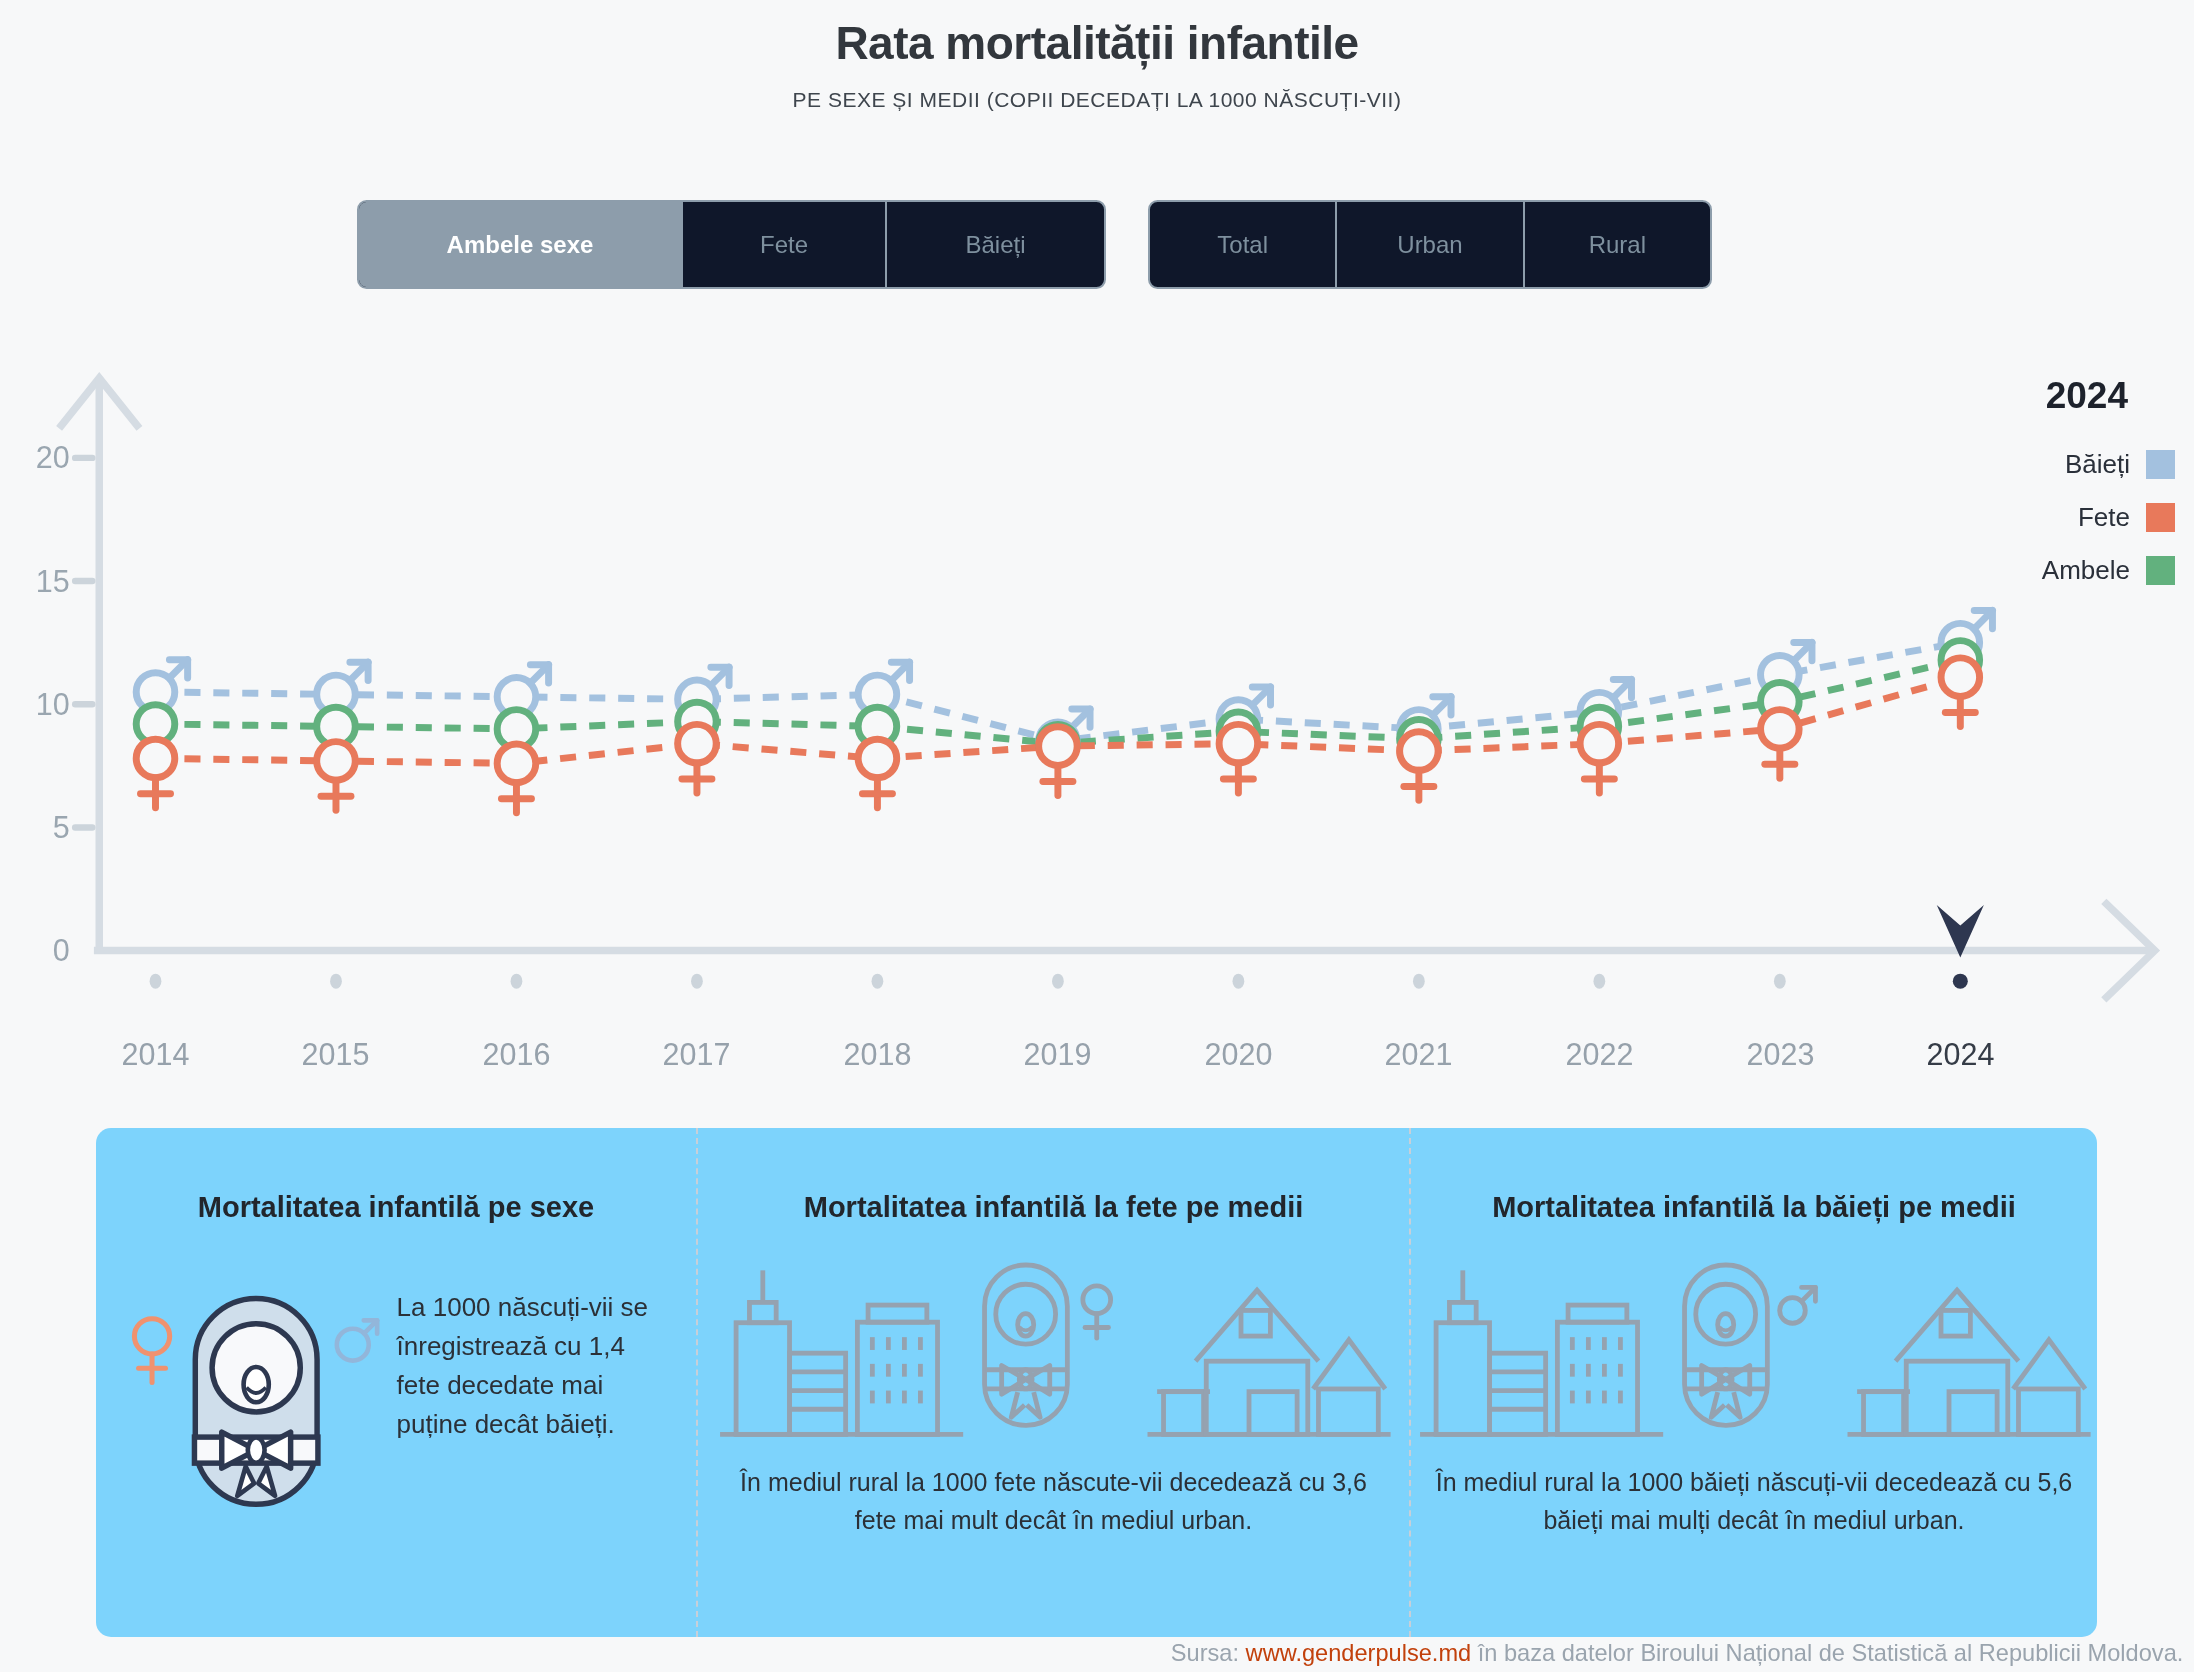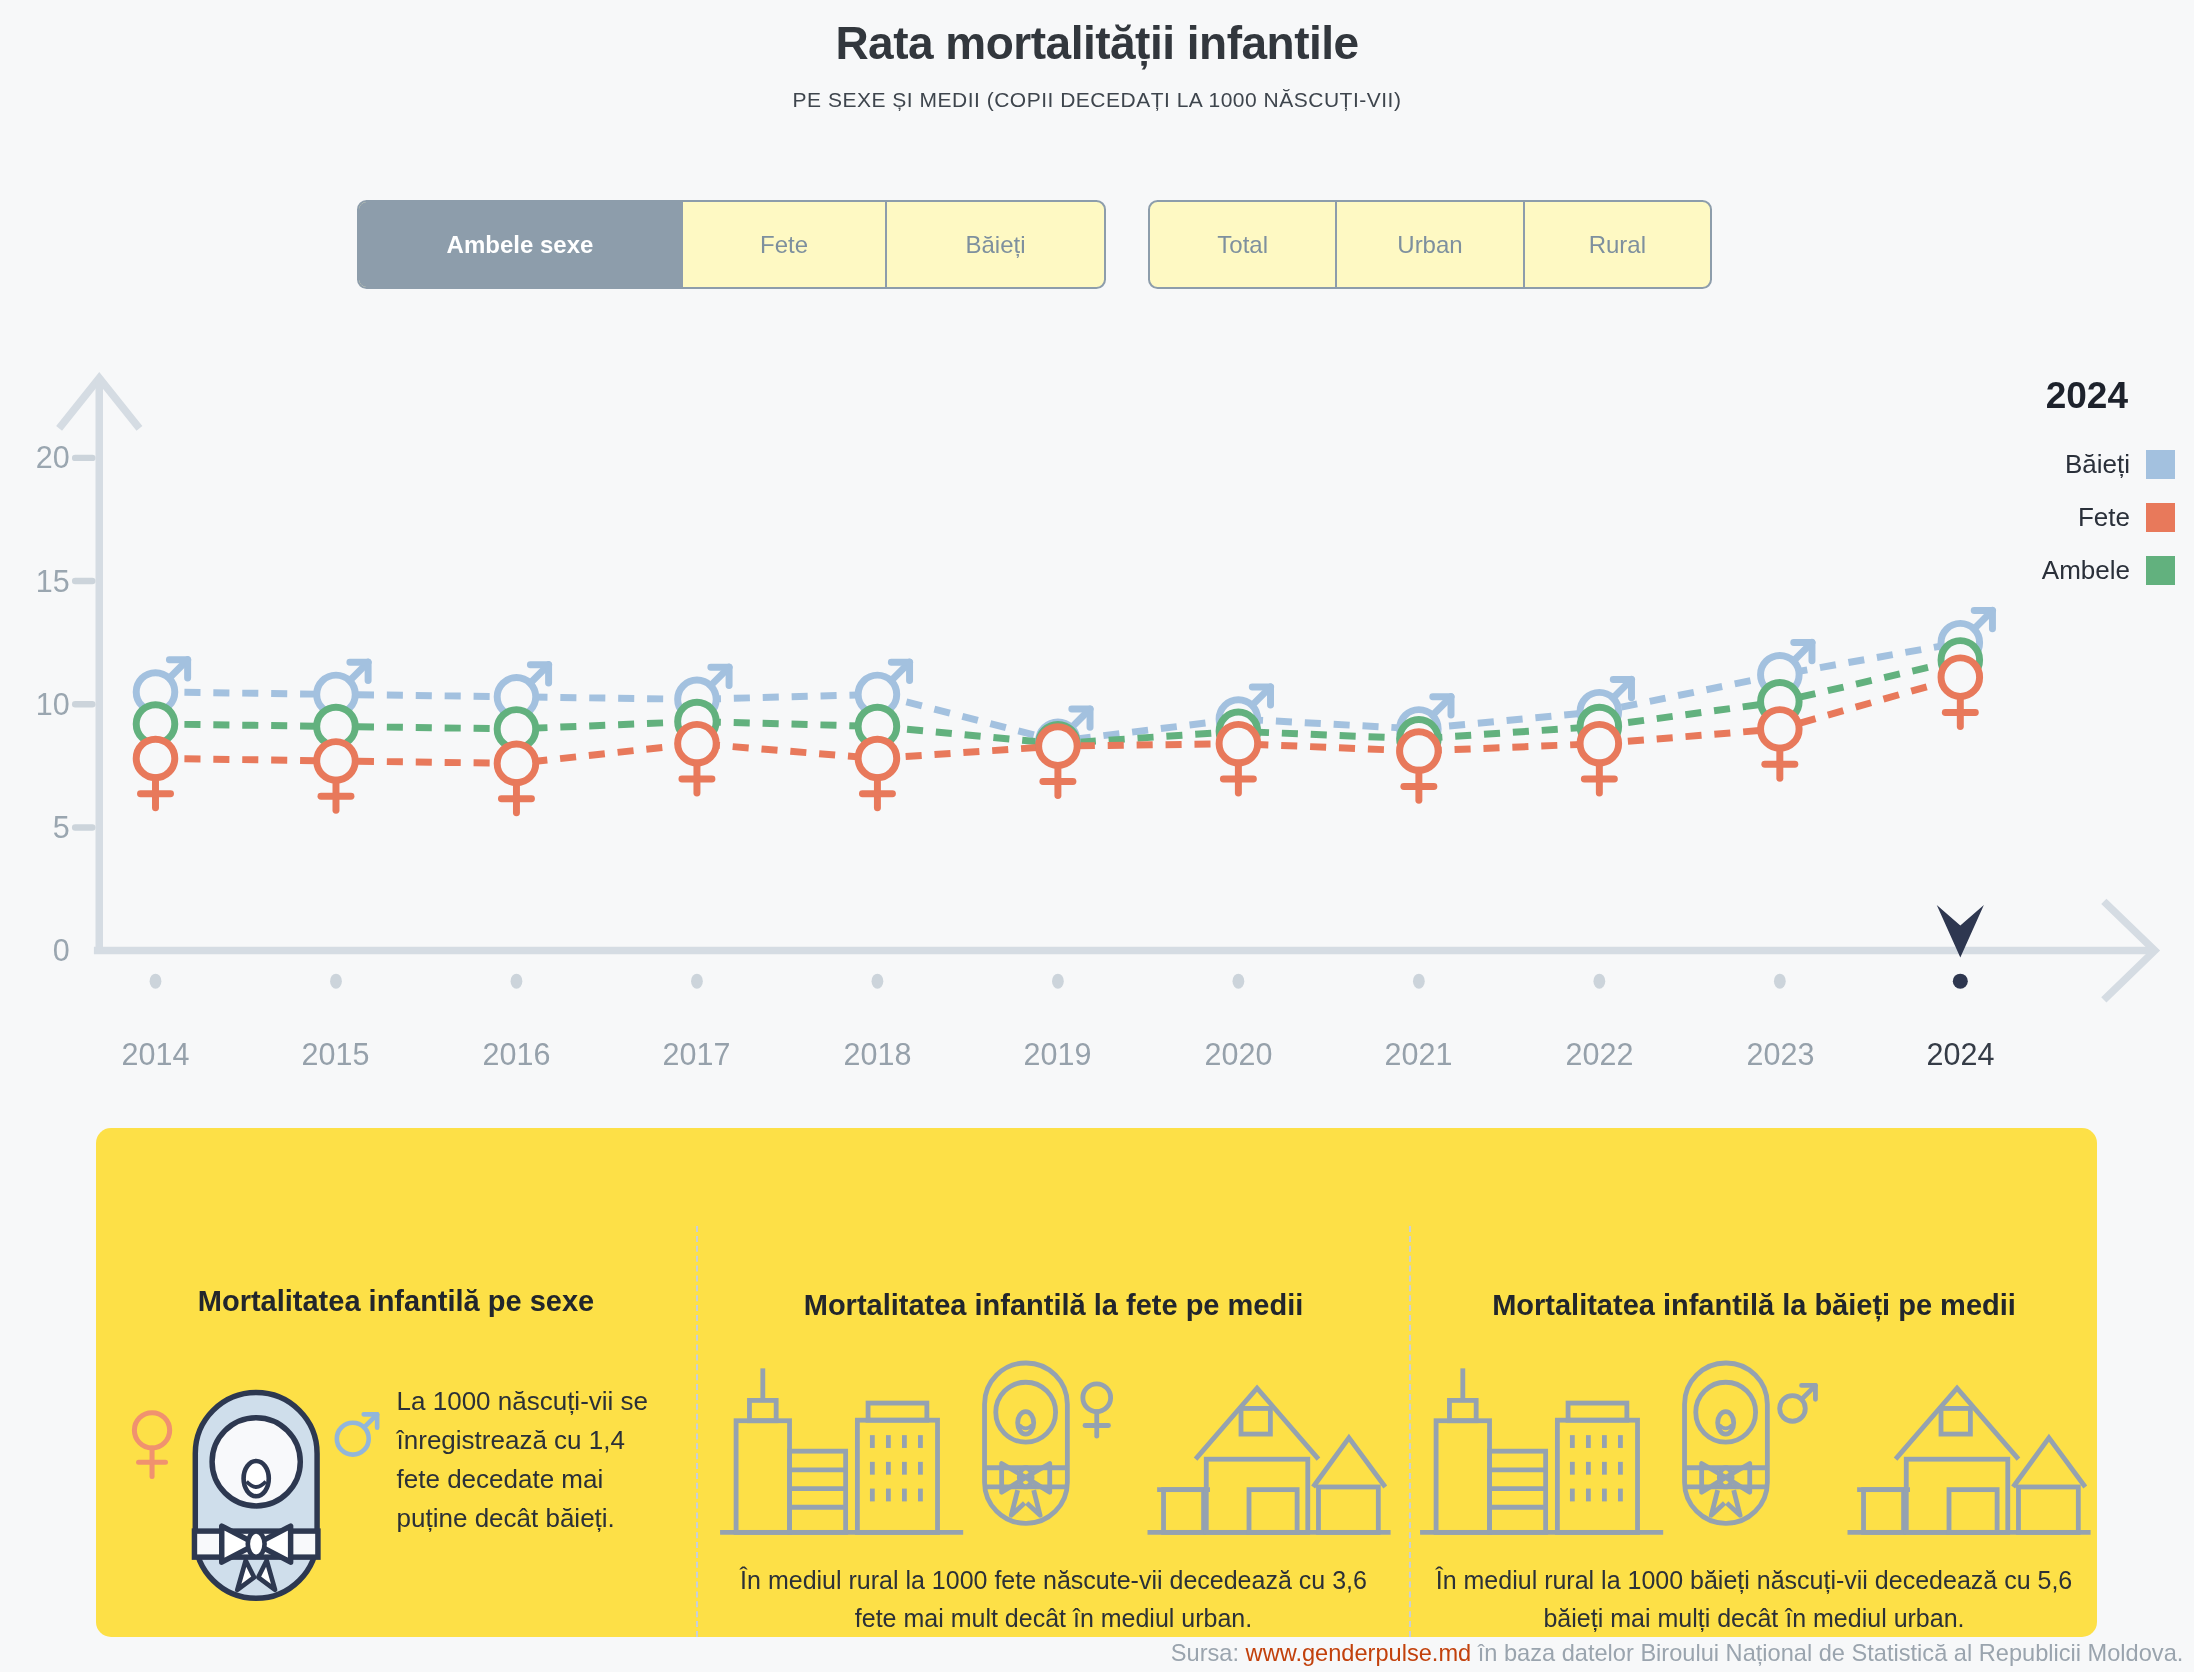--- a/index.html
+++ b/index.html
@@ -4,21 +4,21 @@
 <style>
   html,body{margin:0;padding:0;}
   .page{position:relative;width:2194px;height:1672px;background:#f7f8f9;overflow:hidden;
         font-family:"Liberation Sans",sans-serif;}
   .title{position:absolute;left:0;right:0;top:16px;text-align:center;
          font-size:46px;font-weight:bold;color:#32373d;letter-spacing:-0.5px;}
   .subtitle{position:absolute;left:0;right:0;top:88px;text-align:center;
             font-size:21px;color:#3e454d;letter-spacing:0.5px;}
 
   .seg-group{position:absolute;top:200px;height:89px;display:flex;
-             border:2.1px solid #8d9dab;border-radius:9.6px;background:#fef9c3;overflow:hidden;box-sizing:border-box;}
+             border:2.1px solid #8d9dab;border-radius:9.6px;background:#0f172a;overflow:hidden;box-sizing:border-box;}
   .seg-group1{left:357px;width:749px;}
   .seg-group2{left:1148px;width:564px;}
   .seg-btn{display:flex;align-items:center;justify-content:center;height:100%;
            font-family:"Liberation Sans",sans-serif;font-size:24px;color:#7e909e;
            background:transparent;border:none;border-left:2.1px solid #8d9dab;cursor:pointer;box-sizing:border-box;}
   .seg-btn:first-child{border-left:none;}
   .seg-btn.active{background:#8d9dab;color:#ffffff;font-weight:bold;}
   .seg-group1 .seg-btn:nth-child(1){width:322px;}
   .seg-group1 .seg-btn:nth-child(2){width:204px;}
   .seg-group1 .seg-btn:nth-child(3){width:219px;}
@@ -29,21 +29,21 @@
   .xlabel{position:absolute;top:1037px;width:139px;text-align:center;font-size:30.5px;color:#96a1ab;}
   .xlabel.selected{color:#353c47;}
 
   .legend{position:absolute;left:1880px;top:375px;width:295px;}
   .legend-year{text-align:right;padding-right:47px;font-size:37px;font-weight:bold;color:#1d222c;margin-bottom:32px;}
   .legend-row{display:flex;align-items:center;justify-content:flex-end;gap:16px;margin-bottom:22px;
               font-size:26px;color:#2a303a;}
   .legend-swatch{width:29px;height:29px;flex:0 0 auto;}
 
   .cards{position:absolute;left:96px;top:1128px;width:2001px;height:509px;
-         background:#fde047;border-radius:15px;display:flex;box-sizing:border-box;align-items:flex-end;}
+         background:#7dd3fc;border-radius:15px;display:flex;box-sizing:border-box;}
   .card{position:relative;box-sizing:border-box;}
   .card+.card{border-left:2.1px dashed #c8cfd8;}
   .card1{width:600px;}
   .card2{width:763px;}
   .card3{flex:1;}
   .card-title{margin-top:63px;text-align:center;font-size:29px;font-weight:bold;color:#22262c;}
   .card1-body{display:flex;margin-top:40px;padding:0 29.5px;}
   .card1-text{font-size:26px;color:#2b3037;line-height:1.5;width:311px;margin-left:10.7px;margin-top:24px;}
   .card-icons{display:block;margin:33px auto 0;}
   .card-caption{margin-top:20.4px;text-align:center;font-size:25px;color:#2b3037;line-height:1.5;padding:0 24px;}

